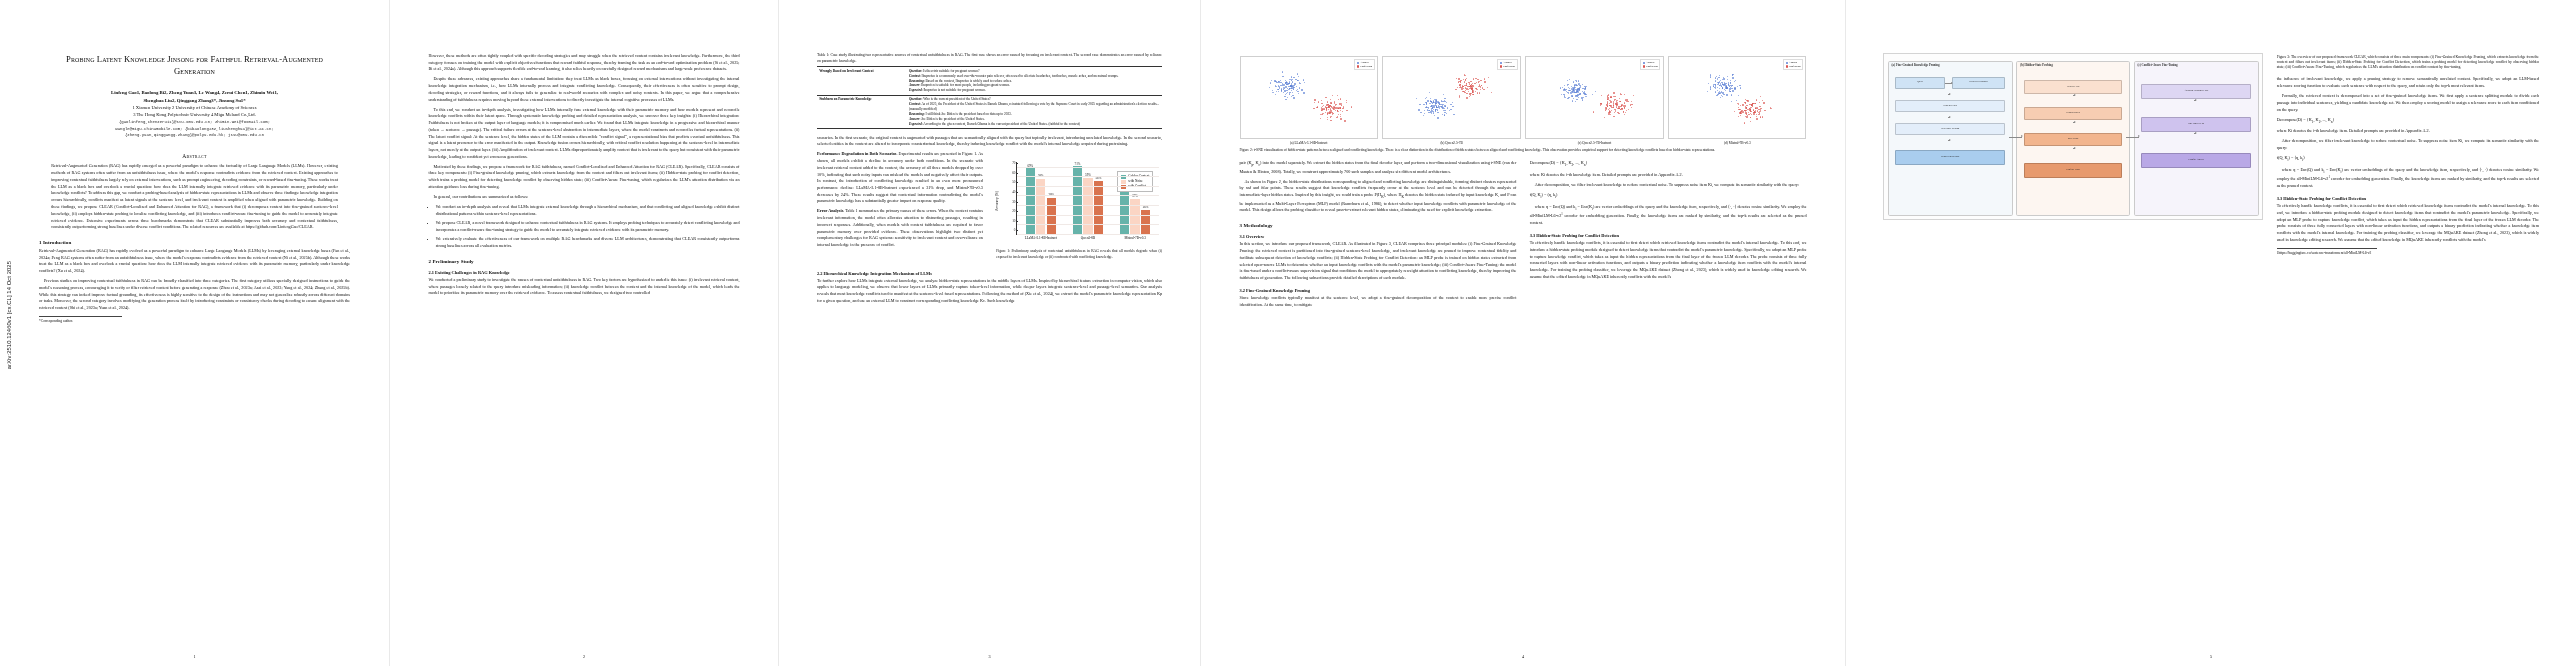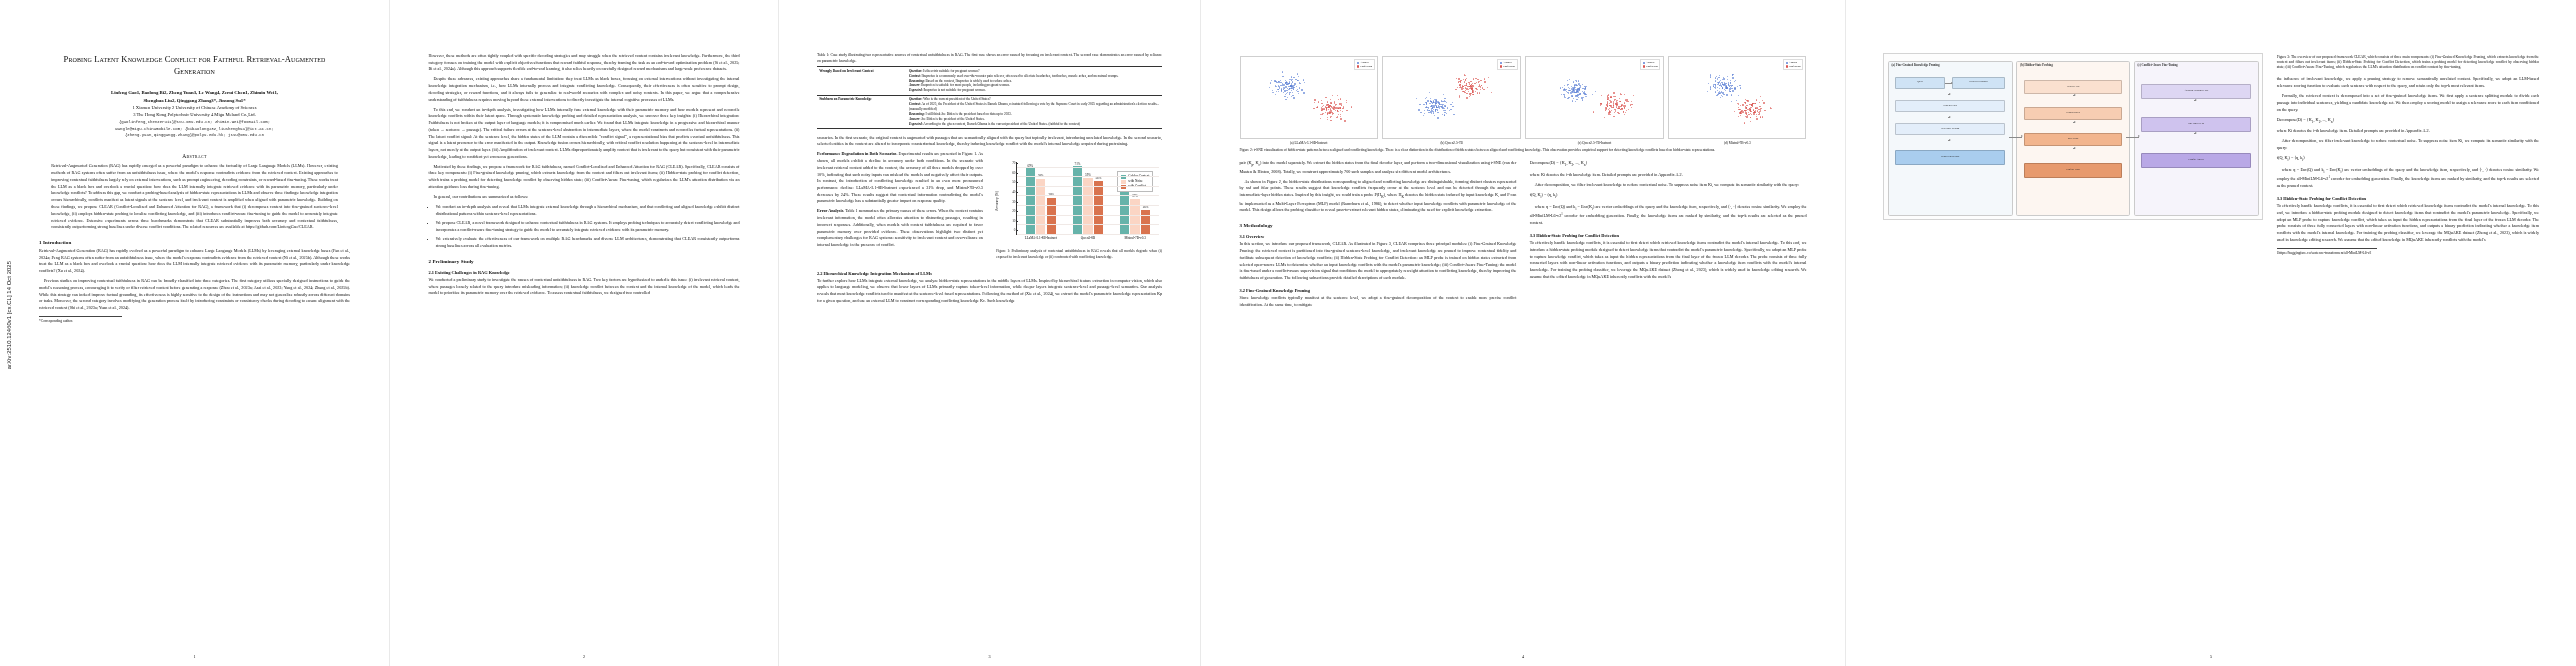--- a/index.html
+++ b/index.html
@@ -234,21 +234,21 @@
   }
 </style>
 </head>
 <body>
 
 <div class="sheet">
 
   <div class="page p1">
     <div class="arxiv-stamp">arXiv:2510.12460v1  [cs.CL]  14 Oct 2025</div>
     <div class="inner">
-      <div class="title">Probing Latent Knowledge Conflict for Faithful Retrieval-Augmented Generation</div>
+      <div class="title">Probing Latent Knowledge Jinsong for Faithful Retrieval-Augmented Generation</div>
 
       <div class="authors">Linfeng Gao1, Baolong Bi2, Zheng Yuan3, Le Wang4, Zerui Chen1, Zhimin Wei1,</div>
       <div class="authors">Shenghua Liu2, Qinggang Zhang3*, Jinsong Su1*</div>
       <div class="affil">1 Xiamen University  2 University of Chinese Academy of Sciences</div>
       <div class="affil">3 The Hong Kong Polytechnic University  4 Migu Meland Co.,Ltd.</div>
       <div class="emails">{gaolinfeng,chenzerui1}@stu.xmu.edu.cn; zhimin.wei@foxmail.com;</div>
       <div class="emails">wangle@migu.chinamobile.com; {bibaolong23z,liushenghua}@ict.ac.cn;</div>
       <div class="emails">{zheng.yuan,qinggangg.zhang}@polyu.edu.hk; jssu@xmu.edu.cn</div>
 
       <div class="sec-center">Abstract</div>

